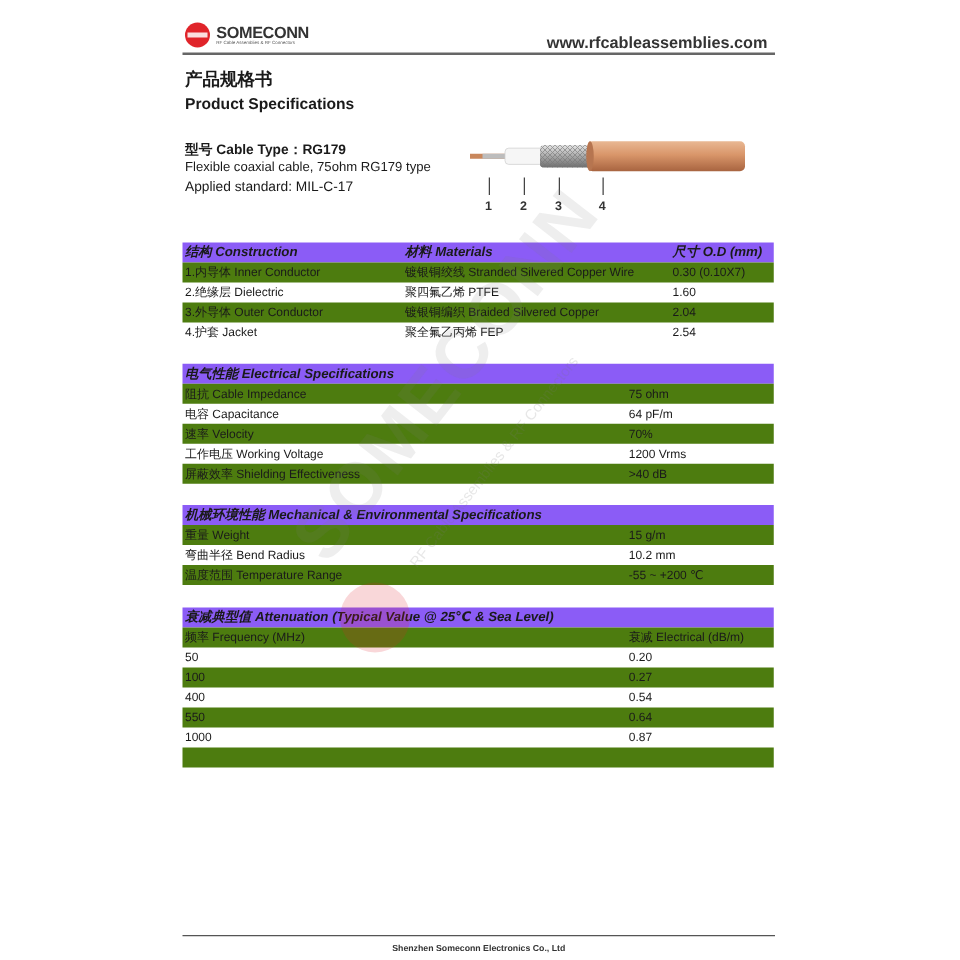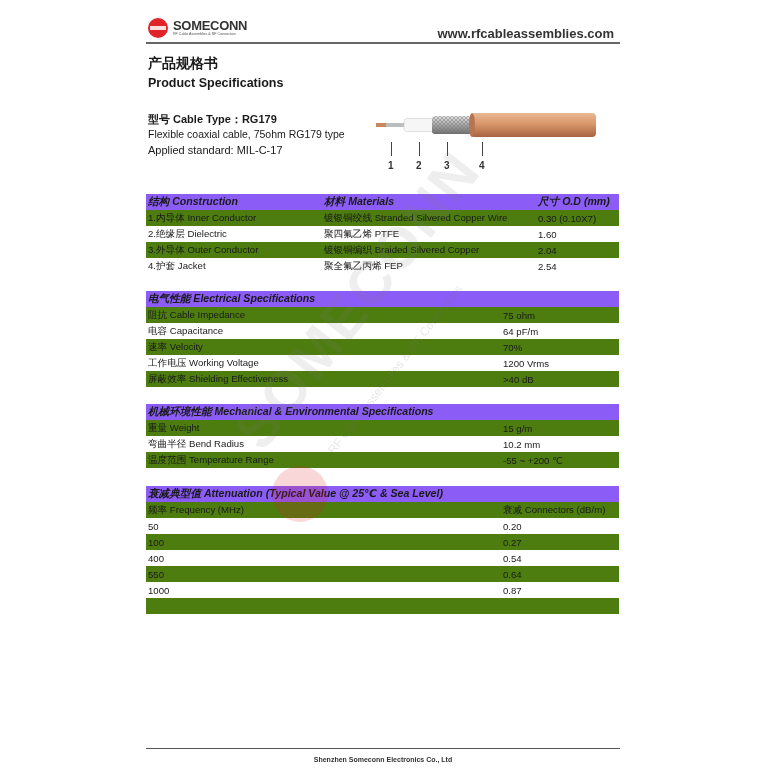--- a/index.html
+++ b/index.html
@@ -187,21 +187,21 @@
       <span class="c cb">-55 ~ +200 ℃</span>
     </div>
   </div>
 
   <div class="tbl" style="top:486px;">
     <div class="hrow">
       <span class="c">衰减典型值 Attenuation (Typical Value @ 25℃ &amp; Sea Level)</span>
     </div>
     <div class="row alt">
       <span class="c ca">频率 Frequency (MHz)</span>
-      <span class="c cb">衰减 Connectors (dB/m)</span>
+      <span class="c cb">衰减 Electrical (dB/m)</span>
     </div>
     <div class="row">
       <span class="c ca">50</span>
       <span class="c cb">0.20</span>
     </div>
     <div class="row alt">
       <span class="c ca">100</span>
       <span class="c cb">0.27</span>
     </div>
     <div class="row">

